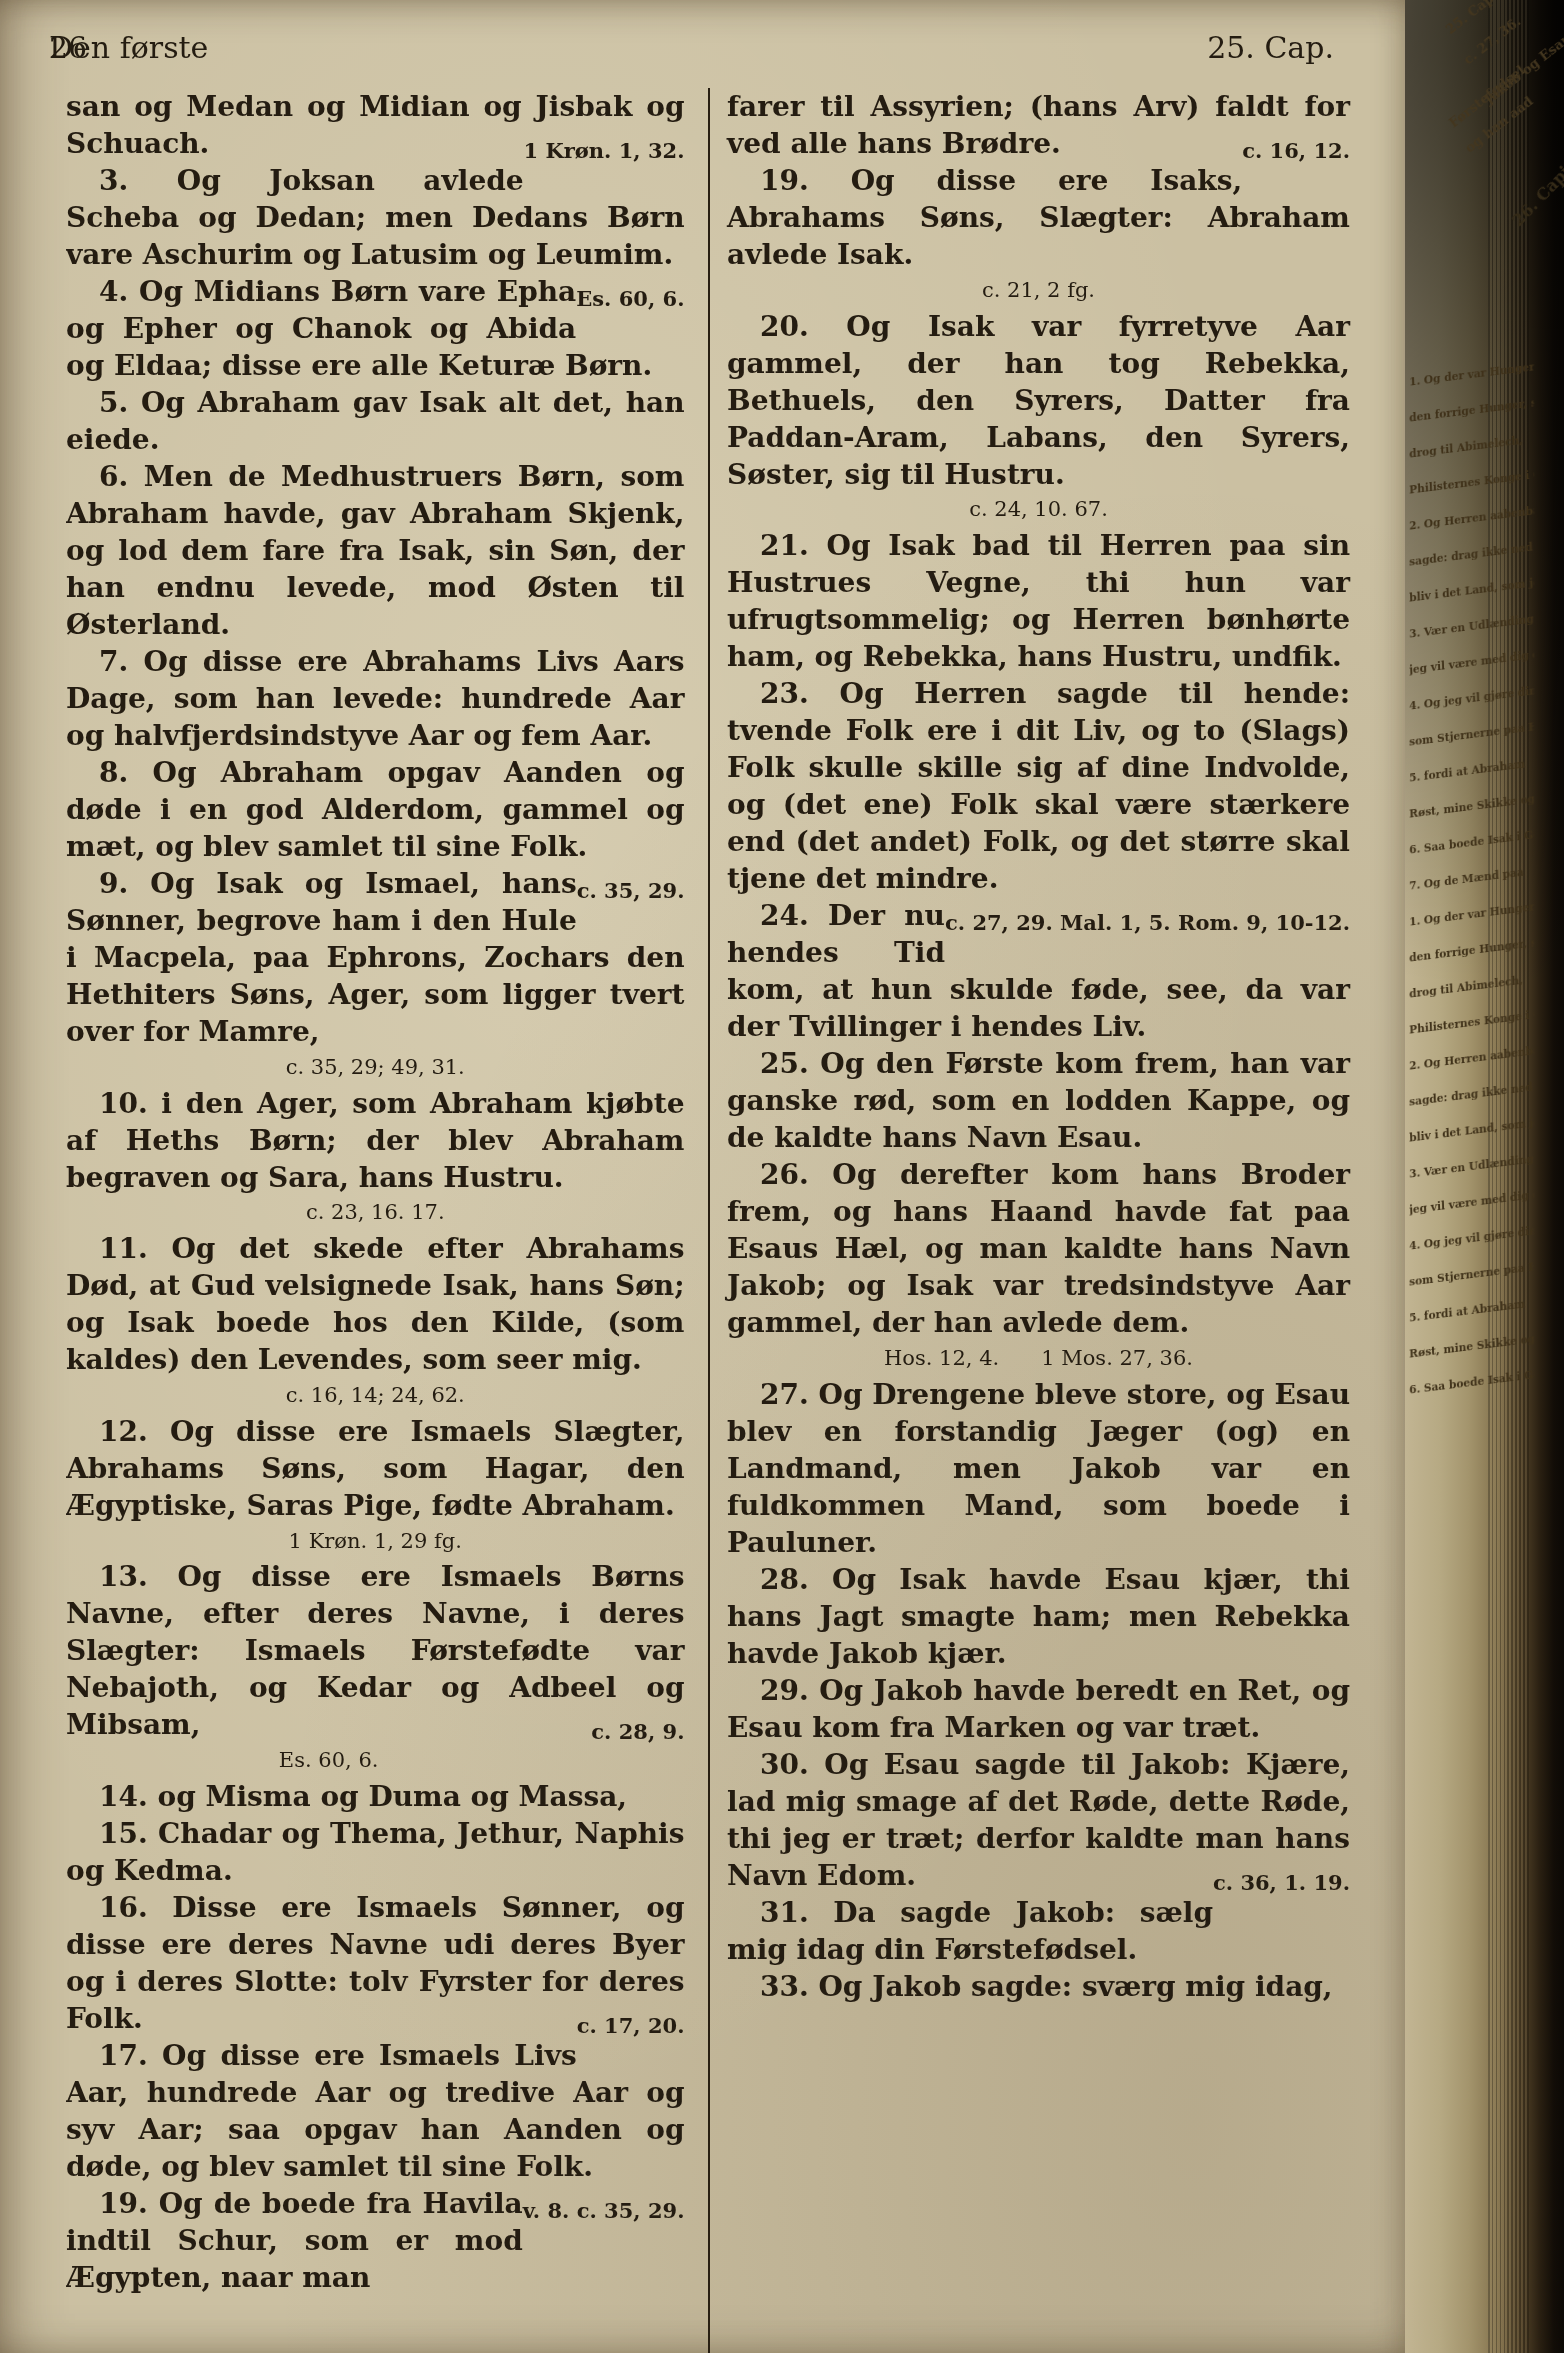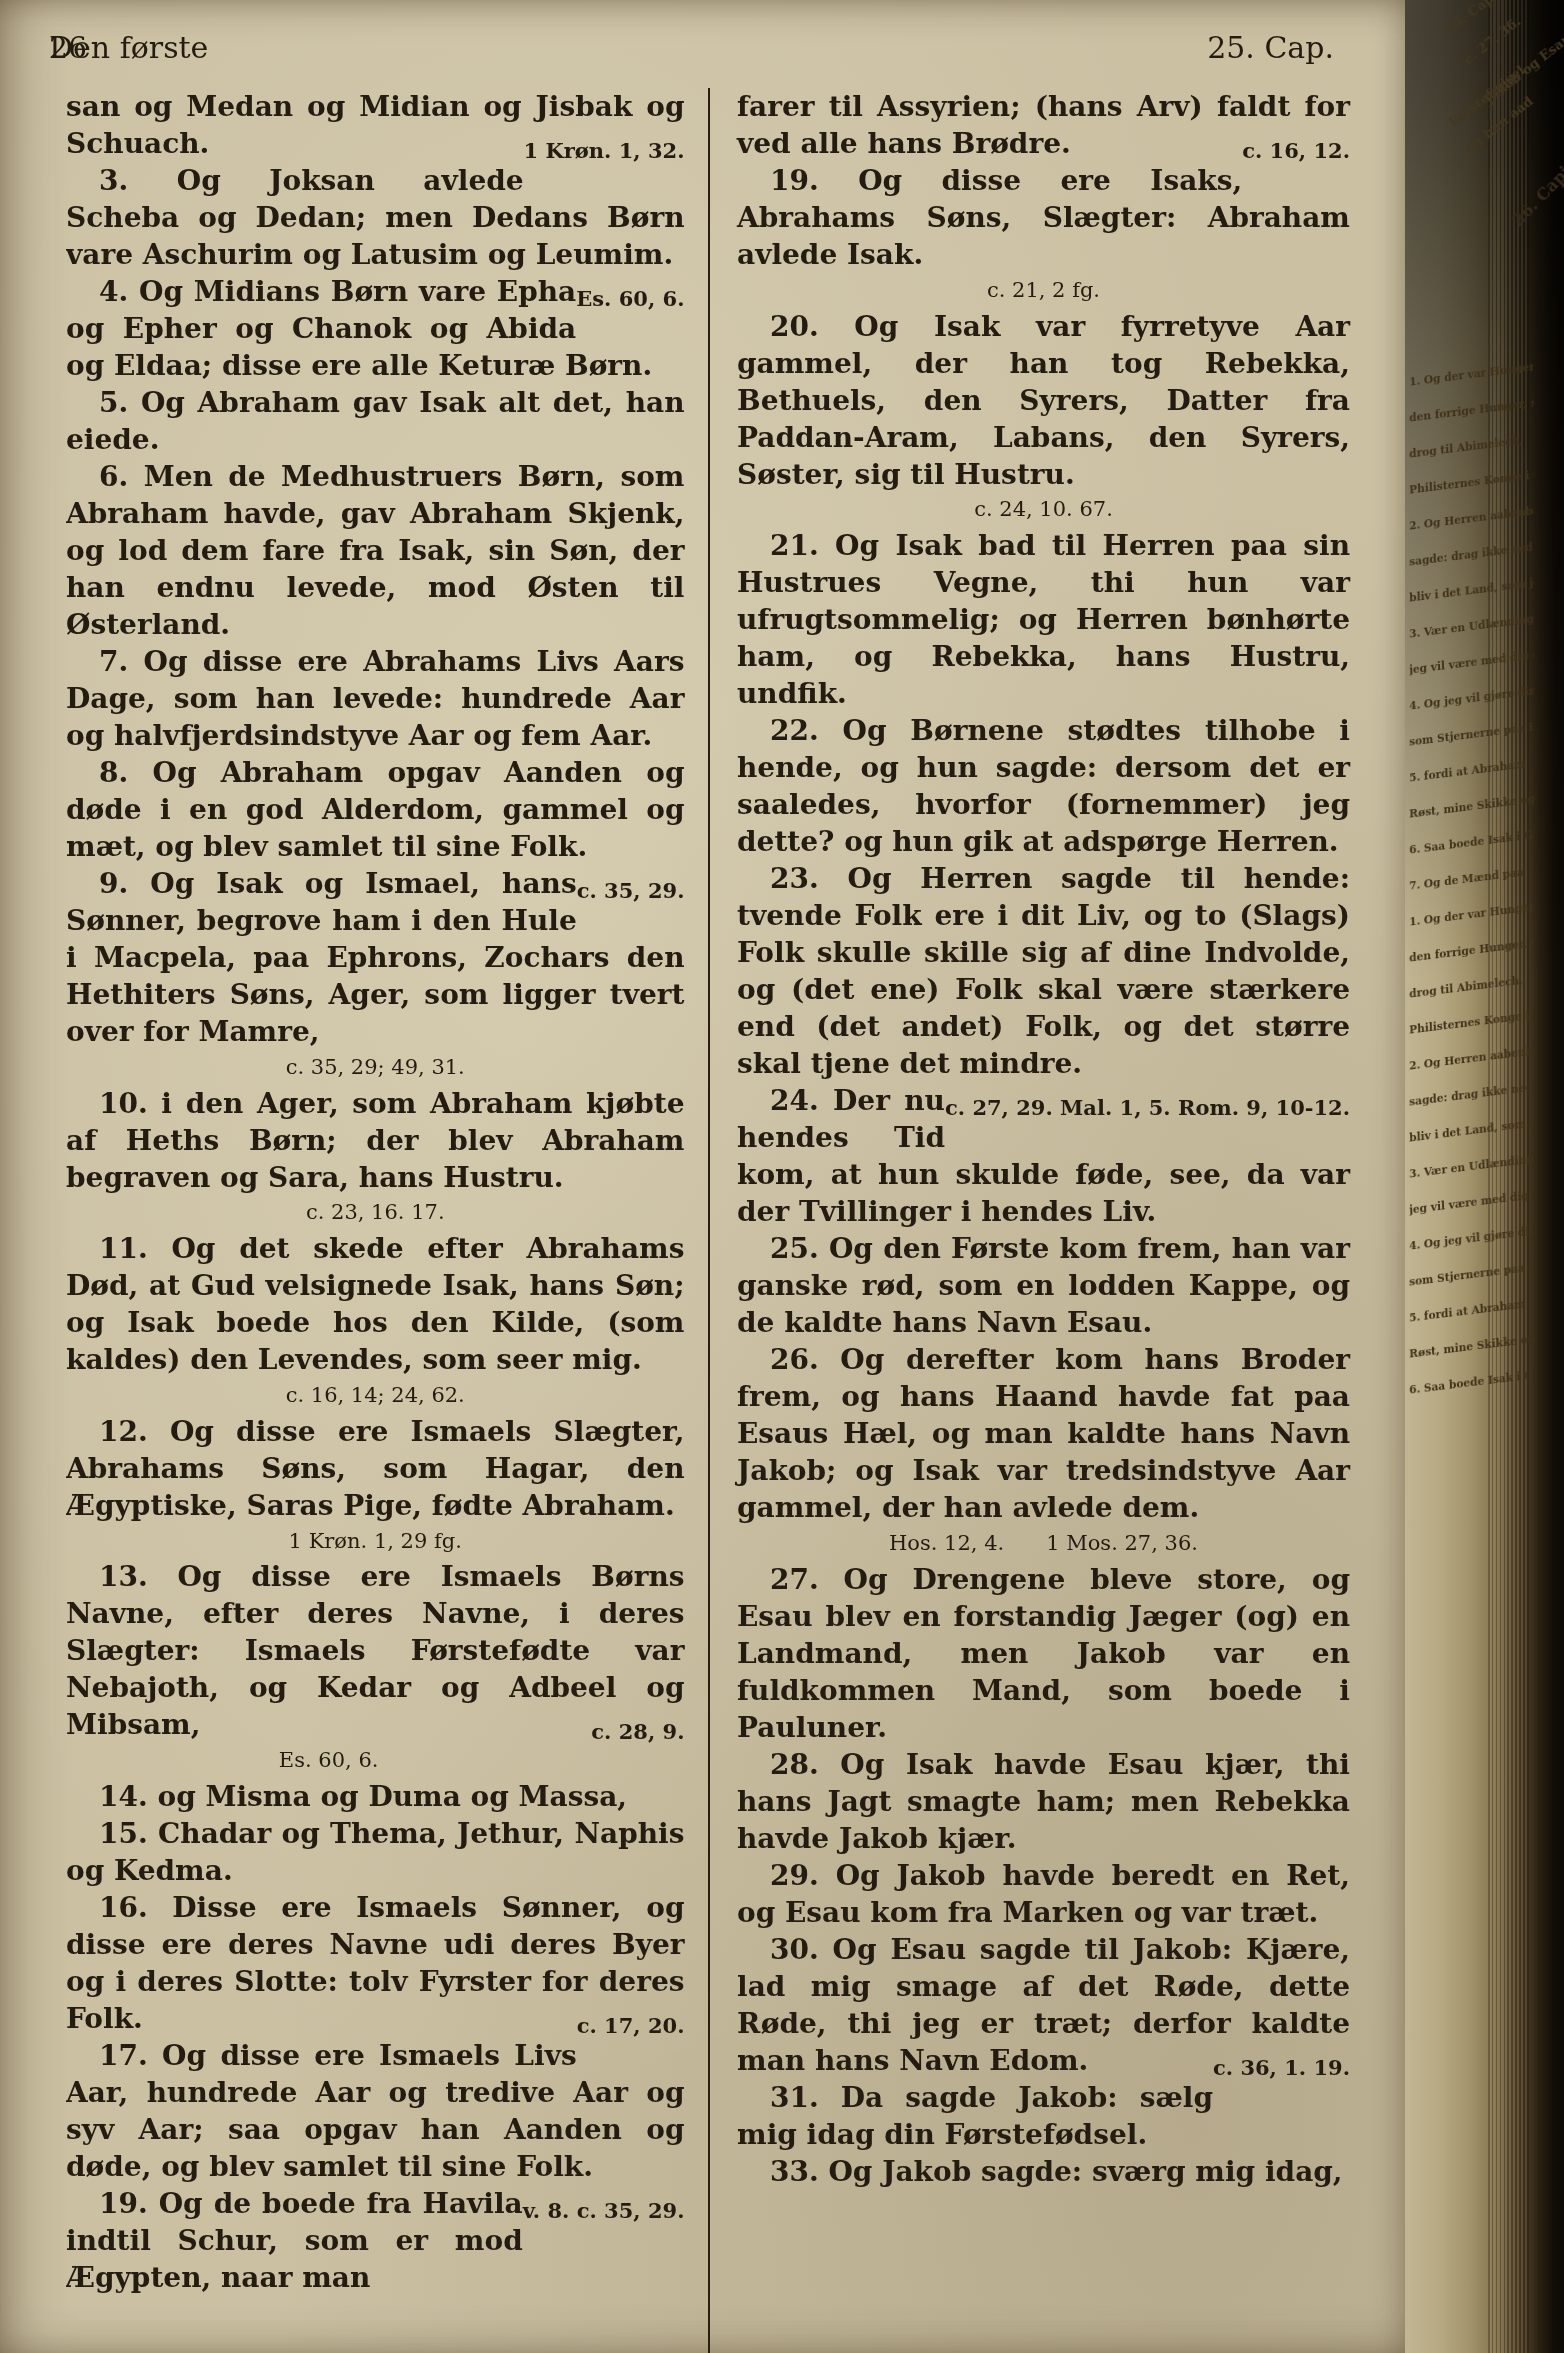--- a/index.html
+++ b/index.html
@@ -37,21 +37,21 @@
   .columns{
     position:absolute;top:88px;left:66px;width:1285px;height:2266px;
     display:flex;overflow:hidden;
   }
   .col{
     width:642px;flex:0 0 642px;
     font-size:28px;line-height:37px;font-weight:bold;
     color:var(--ink);
   }
   .col-left{padding-right:23.5px;}
-  .col-right{border-left:2.3px solid #281f12;padding-left:27px;}
+  .col-right{border-left:2.3px solid #281f12;padding-left:17px;}
   .verse{margin:0;text-indent:33px;text-align:justify;}
   .verse.noindent{text-indent:0;}
   .ref{float:right;font-size:21px;font-weight:bold;padding-top:7px;text-indent:0;}
   .refline{text-align:center;font-size:21px;line-height:33px;font-weight:normal;margin:0.8px 0;}
   
   .edge{
     position:absolute;left:1405px;top:0;width:160px;height:2354px;
     background:
       radial-gradient(circle at 100% 0, rgba(0,0,0,.75), rgba(0,0,0,0) 42%),
       linear-gradient(90deg,#c2b593 0%,#b6a983 22%,#a3946c 40%,#83724d 58%,#55452a 72%,#2a2012 84%,#120d07 93%,var(--edge-dark) 100%);
@@ -114,21 +114,20 @@
         <p class="verse"><span>17. Og disse ere Ismaels Livs Aar, hundrede Aar og tredive Aar og syv Aar; saa opgav han Aanden og døde, og blev samlet til sine Folk.</span><span class="ref">v. 8. c. 35, 29.</span></p>
         <p class="verse"><span>19. Og de boede fra Havila indtil Schur, som er mod Ægypten, naar man</span></p>
       </div>
     <div class="col col-right">
         <p class="verse noindent"><span>farer til Assyrien; (hans Arv) faldt for ved alle hans Brødre.</span><span class="ref">c. 16, 12.</span></p>
         <p class="verse"><span>19. Og disse ere Isaks, Abrahams Søns, Slægter: Abraham avlede Isak.</span></p>
         <div class="refline">c. 21, 2 fg.</div>
         <p class="verse"><span>20. Og Isak var fyrretyve Aar gammel, der han tog Rebekka, Bethuels, den Syrers, Datter fra Paddan-Aram, Labans, den Syrers, Søster, sig til Hustru.</span></p>
         <div class="refline">c. 24, 10. 67.</div>
         <p class="verse"><span>21. Og Isak bad til Herren paa sin Hustrues Vegne, thi hun var ufrugtsommelig; og Herren bønhørte ham, og Rebekka, hans Hustru, undfik.</span></p>
-        <p class="verse"><span>22. Og Børnene stødtes tilhobe i hende, og hun sagde: dersom det er saaledes, hvorfor (fornemmer) jeg dette? og hun gik at adspørge Herren.</span></p>
         <p class="verse"><span>23. Og Herren sagde til hende: tvende Folk ere i dit Liv, og to (Slags) Folk skulle skille sig af dine Indvolde, og (det ene) Folk skal være stærkere end (det andet) Folk, og det større skal tjene det mindre.</span><span class="ref">c. 27, 29. Mal. 1, 5. Rom. 9, 10-12.</span></p>
         <p class="verse"><span>24. Der nu hendes Tid kom, at hun skulde føde, see, da var der Tvillinger i hendes Liv.</span></p>
         <p class="verse"><span>25. Og den Første kom frem, han var ganske rød, som en lodden Kappe, og de kaldte hans Navn Esau.</span></p>
         <p class="verse"><span>26. Og derefter kom hans Broder frem, og hans Haand havde fat paa Esaus Hæl, og man kaldte hans Navn Jakob; og Isak var tredsindstyve Aar gammel, der han avlede dem.</span></p>
         <div class="refline">Hos. 12, 4.  1 Mos. 27, 36.</div>
         <p class="verse"><span>27. Og Drengene bleve store, og Esau blev en forstandig Jæger (og) en Landmand, men Jakob var en fuldkommen Mand, som boede i Pauluner.</span></p>
         <p class="verse"><span>28. Og Isak havde Esau kjær, thi hans Jagt smagte ham; men Rebekka havde Jakob kjær.</span></p>
         <p class="verse"><span>29. Og Jakob havde beredt en Ret, og Esau kom fra Marken og var træt.</span></p>
         <p class="verse"><span>30. Og Esau sagde til Jakob: Kjære, lad mig smage af det Røde, dette Røde, thi jeg er træt; derfor kaldte man hans Navn Edom.</span><span class="ref">c. 36, 1. 19.</span></p>
         <p class="verse"><span>31. Da sagde Jakob: sælg mig idag din Førstefødsel.</span></p>

